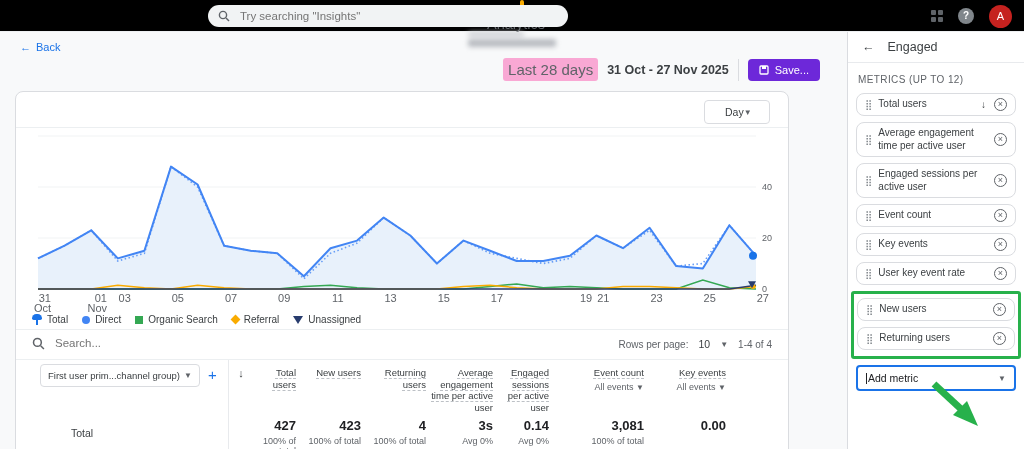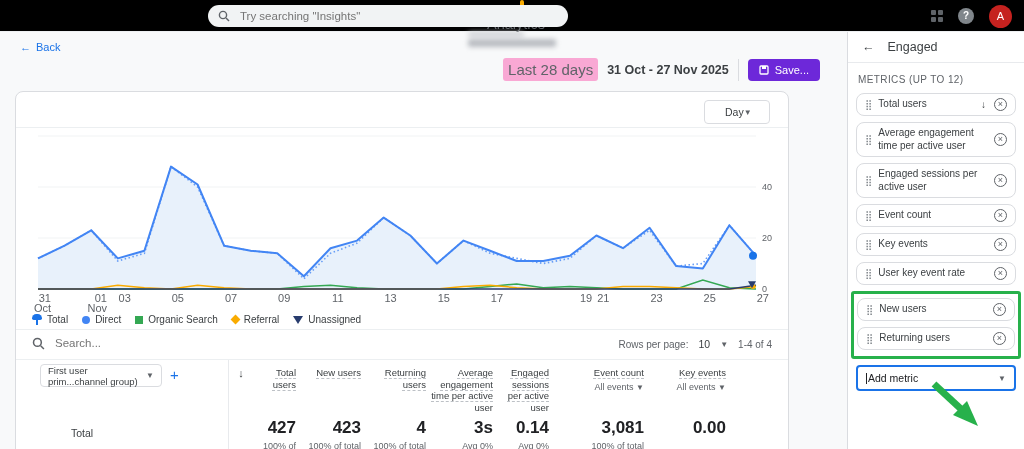--- a/index.html
+++ b/index.html
@@ -57,30 +57,30 @@
   .lg-pin .stem { position:absolute; top:5px; left:4px; width:2px; height:6px; background:#1a73e8; }
 
   .search-row { position:absolute; left:0; right:0; top:238px; height:29px; }
   .tbl-search { position:absolute; left:16px; top:6px; display:flex; align-items:center; gap:8px; }
   .tbl-search input { border:none; outline:none; background:transparent; font:11.5px "Liberation Sans",sans-serif; color:#5f6368; width:200px; }
   .rpp { position:absolute; right:16px; top:8px; display:flex; align-items:center; gap:10px; font-size:10px; color:#5f6368; }
   .rpp .val { color:#3c4043; font-size:10.5px; }
 
   .thead { position:absolute; left:0; top:268px; right:0; display:flex; }
   .dim-cell { width:212px; padding:4px 0 0 24px; flex:none; }
-  .dim-select { width:122px; height:23px; border:1px solid #dadce0; border-radius:4px; font-size:9.5px; color:#3c4043; display:inline-flex; align-items:center; justify-content:space-between; padding:0 7px; cursor:pointer; vertical-align:top; }
+  .dim-select { width:160px; height:23px; border:1px solid #dadce0; border-radius:4px; font-size:9.5px; color:#3c4043; display:inline-flex; align-items:center; justify-content:space-between; padding:0 7px; cursor:pointer; vertical-align:top; }
   .plus-btn { color:#1a73e8; font-size:15px; margin-left:8px; vertical-align:top; line-height:22px; cursor:pointer; }
   .sort-cell { width:26px; font-size:11px; color:#3c4043; padding-top:7px; text-align:center; flex:none; }
   .hcell { padding:7px 5px 0 0; text-align:right; font-size:9.5px; line-height:11.5px; color:#3c4043; flex:none; overflow:hidden; cursor:pointer; }
   .hlabel { text-decoration-line:underline; text-decoration-style:dashed; text-decoration-color:#bdc1c6; text-decoration-thickness:1px; text-underline-offset:2px; }
   .hfilter { display:block; margin-top:3px; color:#5f6368; font-size:9px; white-space:nowrap; }
   .trow { position:absolute; left:0; top:326px; right:0; display:flex; }
   .trow .rowlabel { width:212px; flex:none; font-size:10.5px; color:#3c4043; padding:9px 0 0 55px; }
   .vcell { padding:0 5px 0 0; text-align:right; flex:none; }
-  .tval { font-size:17px; font-weight:bold; color:#202124; }
+  .tval { font-size:13px; font-weight:bold; color:#202124; }
   .tsub { font-size:9px; color:#5f6368; margin-top:3px; }
   .col-divider { position:absolute; left:212px; top:268px; bottom:0; width:1px; background:#e8eaed; }
 
   
   .panel { position:absolute; left:847px; top:32px; width:177px; height:417px; background:#fff; border-left:1px solid #dadce0; }
   .panel-header { height:31px; display:flex; align-items:center; gap:13px; padding:0 14px; border-bottom:1px solid #e8eaed; font-size:12.5px; color:#3c4043; }
   .panel-body { padding:8px 8px 0 8px; }
   .sec-label { font-size:10px; color:#5f6368; letter-spacing:.4px; margin:3px 0 8px 2px; }
   .chip { background:#fff; border:1px solid #dadce0; border-radius:8px; padding:4px 8px; display:flex; align-items:center; gap:6px; margin-bottom:6px; font-size:10px; color:#3c4043; cursor:grab; }
   .chip .lbl { flex:1; line-height:12.5px; }

